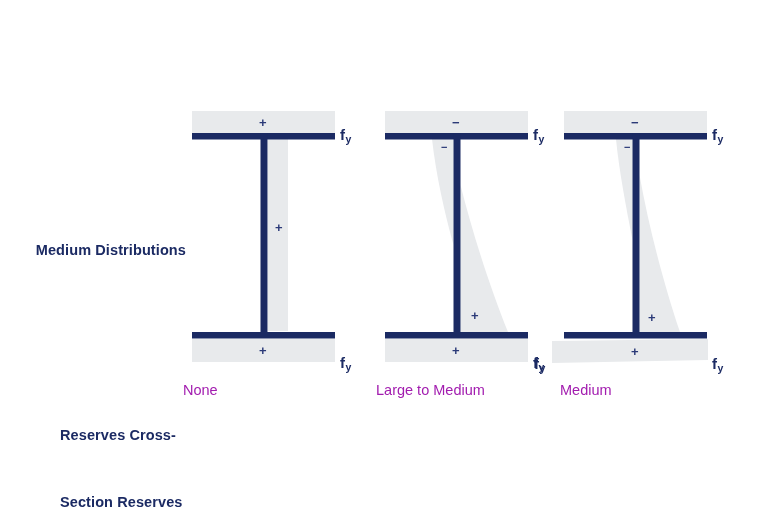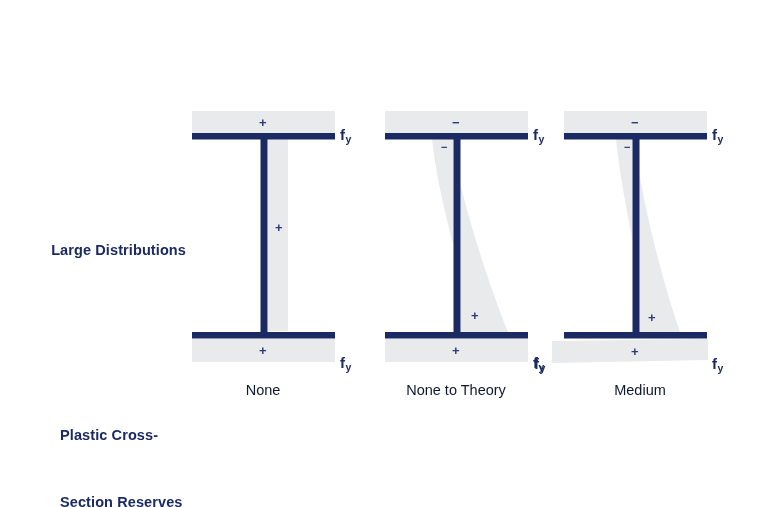--- a/index.html
+++ b/index.html
@@ -77,37 +77,36 @@
     line-height: 1;
     font-weight: 600;
     white-space: nowrap;
   }
   .sign.small { font-size: 11px; }
 
   
   .caption {
     position: absolute;
     top: 382px;
-    color: #0f172a;
+    color: #a21caf;
     font-size: 14.5px;
-    text-align: center;
     white-space: nowrap;
   }
 </style>
 </head>
 <body>
 
 <div id="canvas">
 
   <div class="side-label" id="label-stress">
-    <span class="ln1">Large Distributions</span>
+    <span class="ln1">Medium Distributions</span>
   </div>
 
   <div class="side-label" id="label-plastic">
-    <span class="ln1">Plastic Cross-</span>
+    <span class="ln1">Reserves Cross-</span>
     <span class="ln2">Section Reserves</span>
   </div>
 
   <div class="beam" id="beam-0">
     <svg width="260" height="430" viewBox="0 0 260 430">
 
       <rect x="52" y="111" width="143" height="23" fill="#e8eaec"></rect>
 
       <rect x="128" y="135" width="20" height="196" fill="#e8eaec"></rect>
 
@@ -147,21 +146,21 @@
     </svg>
 
     <div class="sign" style="left:119px; top:116px;">−</div>
     <div class="sign small" style="left:108px; top:142px;">−</div>
     <div class="sign" style="left:138px; top:309px;">+</div>
     <div class="sign" style="left:119px; top:344px;">+</div>
 
     <div class="fy" style="left:200px; top:115px;"><span>f</span><sub>y</sub></div>
     <div class="fy" style="left:200px; top:343px;"><span>f</span><sub>y</sub></div>
 
-    <div class="caption" style="left:43px; width:160px;">None to Theory</div>
+    <div class="caption" style="left:43px; width:160px;">Large to Medium</div>
   </div>
 
   <div class="beam" id="beam-2">
     <svg width="260" height="430" viewBox="0 0 260 430">
 
       <rect x="52" y="111" width="143" height="23" fill="#e8eaec"></rect>
 
       <path d="M 120.5 139 L 120.5 240 C 114 207 107 170 104 139 Z" fill="#e8eaec"></path>
 
       <path d="M 127.5 175 L 127.5 332 L 168 332 C 152 285 137 228 127.5 175 Z" fill="#e8eaec"></path>

